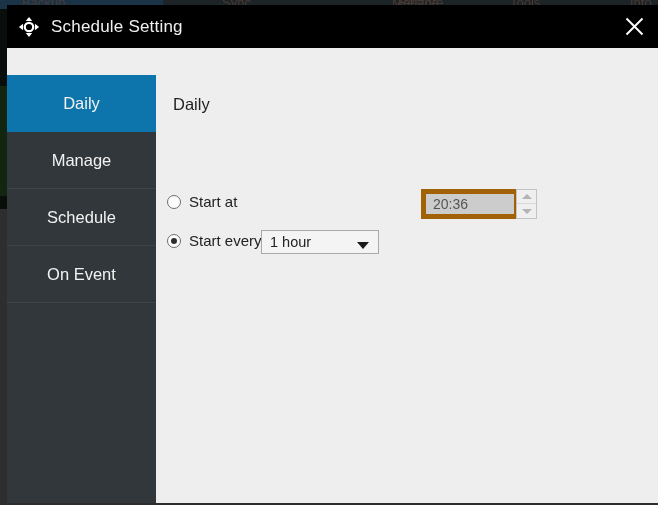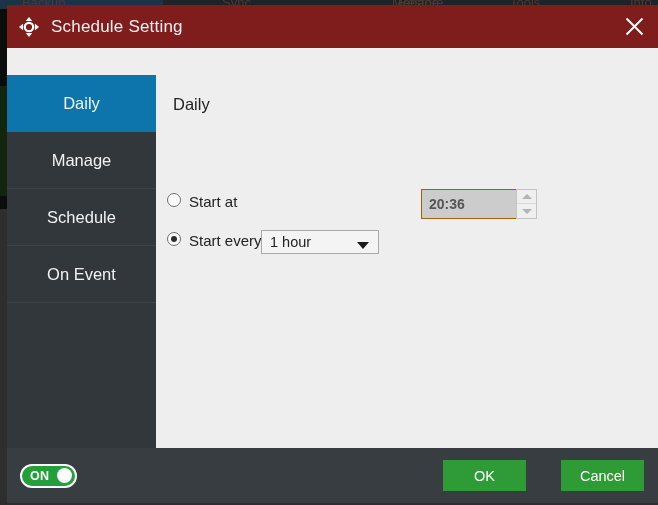--- a/index.html
+++ b/index.html
@@ -64,21 +64,21 @@
     height: 498px;
     background: #eeeeee;
     display: flex;
     flex-direction: column;
   }
 
   
   #titlebar {
     position: relative;
     height: 43px;
-    background: #7f1d1d;
+    background: #000000;
     flex: 0 0 43px;
     display: flex;
     align-items: center;
   }
   #title-icon {
     width: 22px; height: 22px;
     margin-left: 11px;
     flex: 0 0 22px;
     display: block;
   }
@@ -144,21 +144,21 @@
     position: absolute;
     left: 17px; top: 20px;
     font-size: 16.5px;
     color: #222222;
   }
 
   .opt-row {
     position: absolute;
     left: 11px;
     display: flex;
-    align-items: flex-start;
+    align-items: center;
   }
   #row-start-at  { top: 118px; }
   #row-start-every { top: 157px; }
 
   .radio {
     width: 14px; height: 14px;
     border: 1px solid #6e6e6e;
     border-radius: 50%;
     background: #fdfdfd;
     position: relative;
@@ -179,24 +179,23 @@
     color: #222222;
     white-space: nowrap;
   }
 
   
   #time-field {
     position: absolute;
     left: 265px; top: 114px;
     width: 98px; height: 30px;
     background: #cccccc;
-    border: 1px solid #a16207;
-    display: flex;
-    align-items: center;
-    font-weight: bold;
+    border: 5px solid #a16207;
+    display: flex;
+    align-items: center;
   }
   #time-value {
     margin-left: 7px;
     font-size: 14px;
     color: #555555;
   }
   #time-spinner {
     position: absolute;
     left: 360px; top: 114px;
     width: 21px; height: 30px;
@@ -373,21 +372,13 @@
         <span class="radio checked"></span>
         <span class="opt-label">Start every</span>
       </div>
       <div id="interval-select">
         <span id="interval-value">1 hour</span>
         <span id="interval-caret"></span>
       </div>
     </div>
   </div>
 
-  <div id="footer">
-    <div id="enable-toggle">
-      <span id="toggle-label">ON</span>
-      <span id="toggle-knob"></span>
-    </div>
-    <button class="footer-btn" id="ok-button">OK</button>
-    <button class="footer-btn" id="cancel-button">Cancel</button>
-  </div>
 </div>
 
 </body></html>

